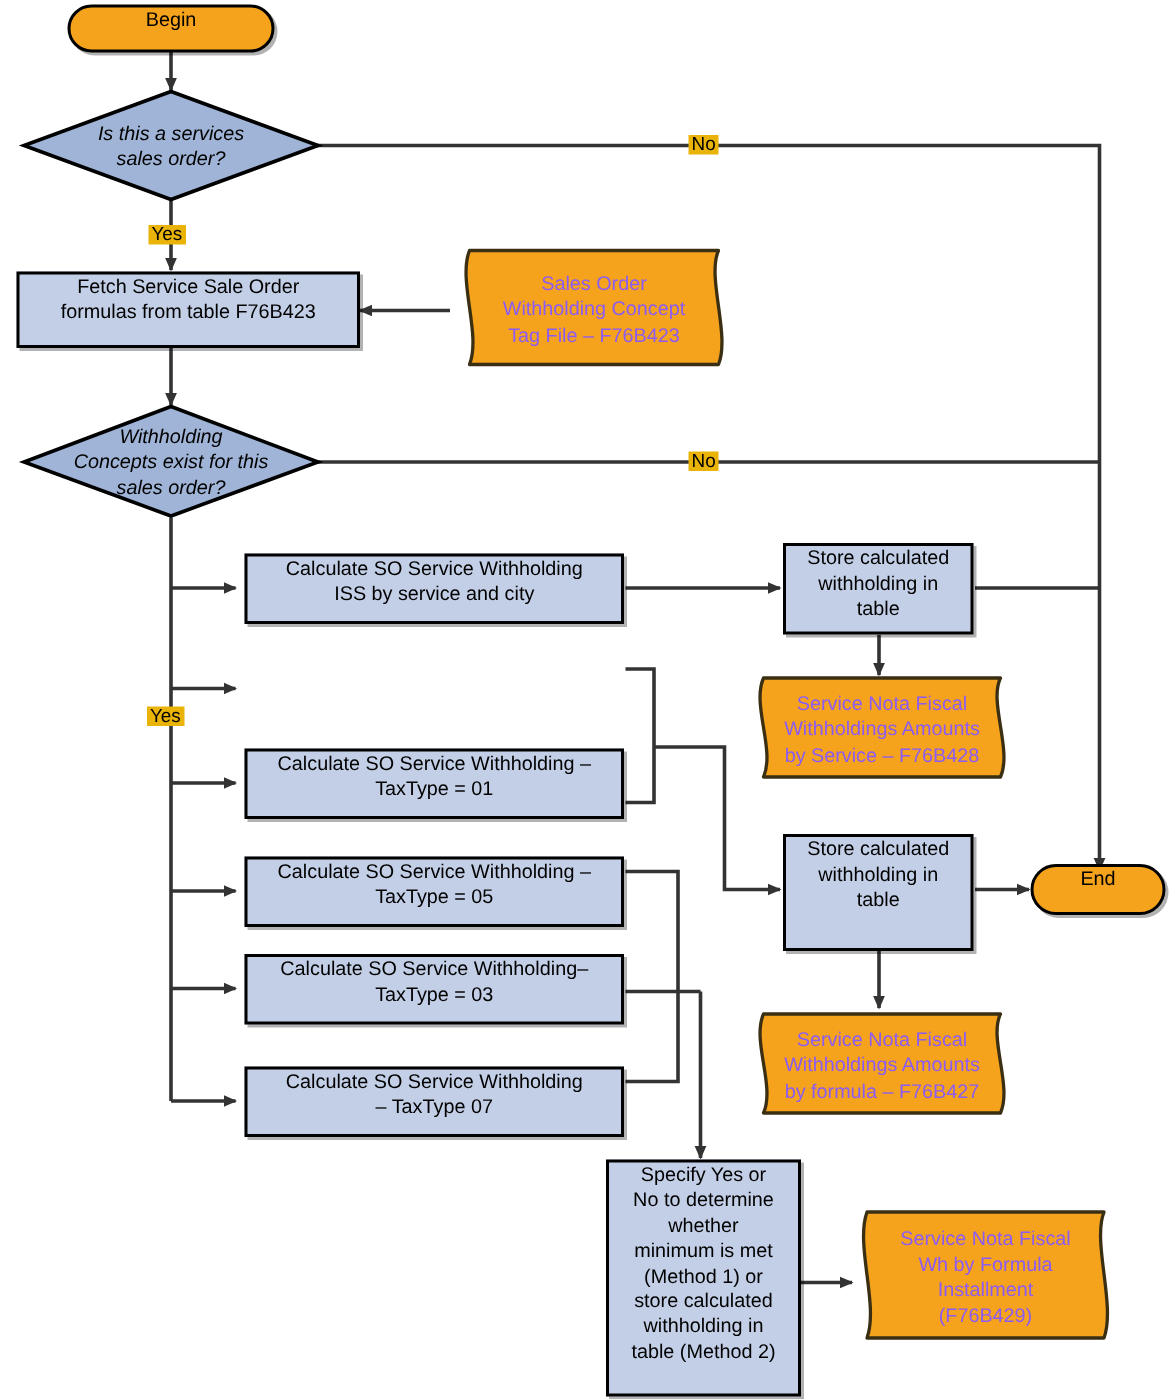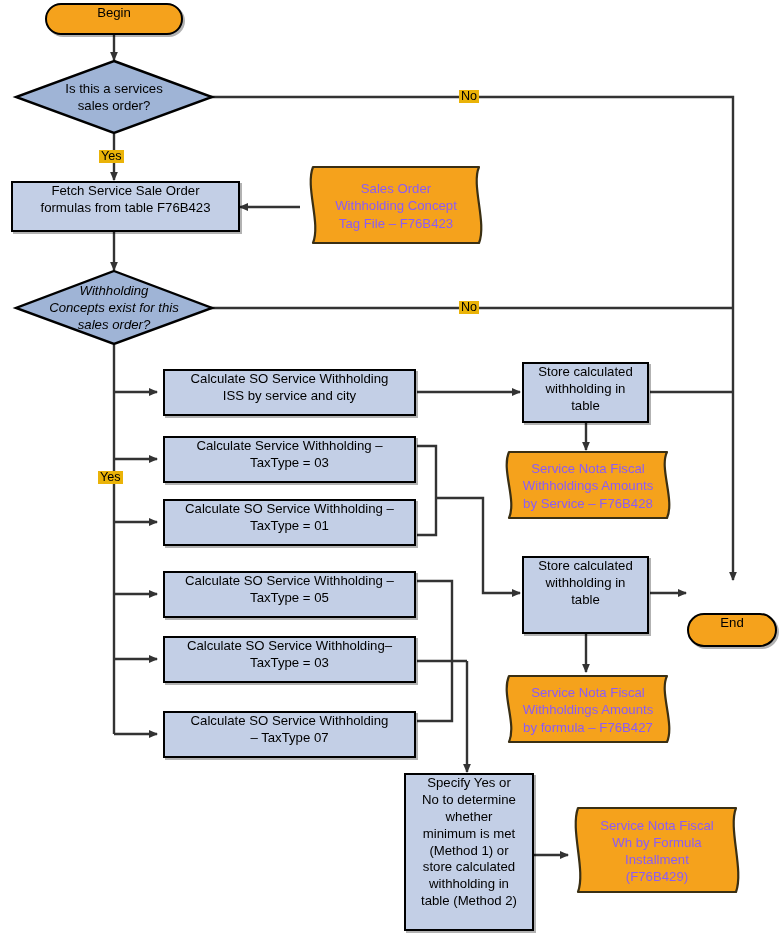--- a/index.html
+++ b/index.html
@@ -71,21 +71,21 @@
       <path d="M586,634 L586,672" marker-end="url(#ah)"></path>
 
       <path d="M534,855 L568,855" marker-end="url(#ah)"></path>
     </g>
   </svg>
 
   <div class="node terminator" style="left:45px;top:3px;width:138px;height:32px;">
     <span>Begin</span>
   </div>
 
-  <div class="diamond-wrap" style="left:14px;top:59px;width:200px;height:76px;">
+  <div class="diamond-wrap" style="left:14px;top:59px;width:200px;height:76px;font-style:italic;">
     <svg width="200" height="76" viewBox="0 0 200 76">
       <polygon points="100,2 198,38 100,74 2,38" fill="#9fb4d6" stroke="#000000" stroke-width="2.4"></polygon>
     </svg>
     <div class="diamond-label lbl-multi">Is this a services
 sales order?</div>
   </div>
 
   <div class="node process lbl-multi" style="left:11px;top:181px;width:229px;height:51px;">
     <span class="lbl-multi">Fetch Service Sale Order
 formulas from table F76B423</span>
@@ -107,24 +107,20 @@
     <div class="diamond-label lbl-multi">Withholding
 Concepts exist for this
 sales order?</div>
   </div>
 
   <div class="node process" style="left:163px;top:369px;width:253px;height:47px;">
     <span class="lbl-multi">Calculate SO Service Withholding
 ISS by service and city</span>
   </div>
 
-  <div class="node process" style="left:163px;top:436px;width:253px;height:47px;">
-    <span class="lbl-multi">Calculate Service Withholding –
-TaxType = 03</span>
-  </div>
 
   <div class="node process" style="left:163px;top:499px;width:253px;height:47px;">
     <span class="lbl-multi">Calculate SO Service Withholding –
 TaxType = 01</span>
   </div>
 
   <div class="node process" style="left:163px;top:571px;width:253px;height:47px;">
     <span class="lbl-multi">Calculate SO Service Withholding –
 TaxType = 05</span>
   </div>
@@ -162,21 +158,21 @@
 
   <div class="tagfile" style="left:497px;top:674px;width:182px;height:72px;">
     <svg width="182" height="72" viewBox="0 0 182 72">
       <path d="M12,2 L170,2 C162,18 178,50 170,68 L12,68 C20,50 4,20 12,2 Z" fill="#f5a21c" stroke="#3a2f13" stroke-width="2.2" stroke-linejoin="round"></path>
     </svg>
     <div class="tagfile-label lbl-multi">Service Nota Fiscal
 Withholdings Amounts
 by formula – F76B427</div>
   </div>
 
-  <div class="node terminator" style="left:687px;top:576px;width:90px;height:34px;margin-top:37px;">
+  <div class="node terminator" style="left:687px;top:576px;width:90px;height:34px;">
     <span>End</span>
   </div>
 
   <div class="node process" style="left:404px;top:773px;width:130px;height:158px;">
     <span class="lbl-multi">Specify Yes or
 No to determine
 whether
 minimum is met
 (Method 1) or
 store calculated

